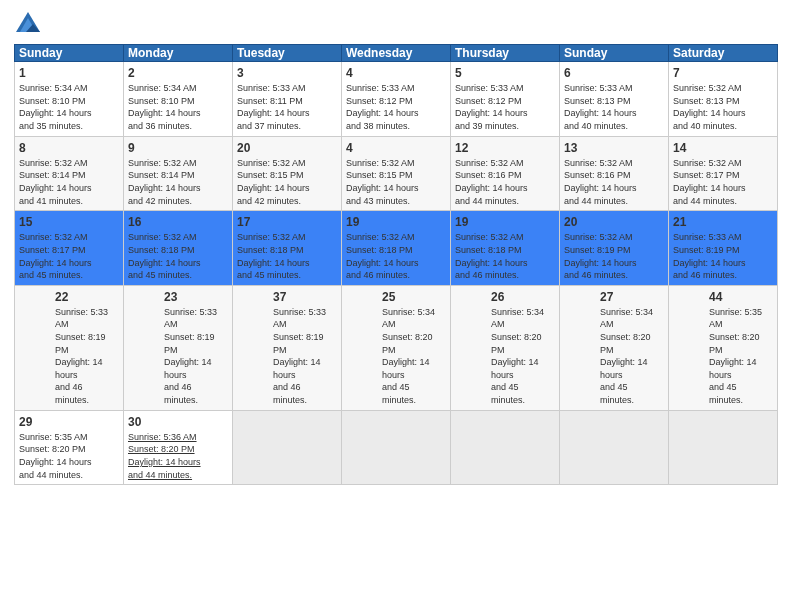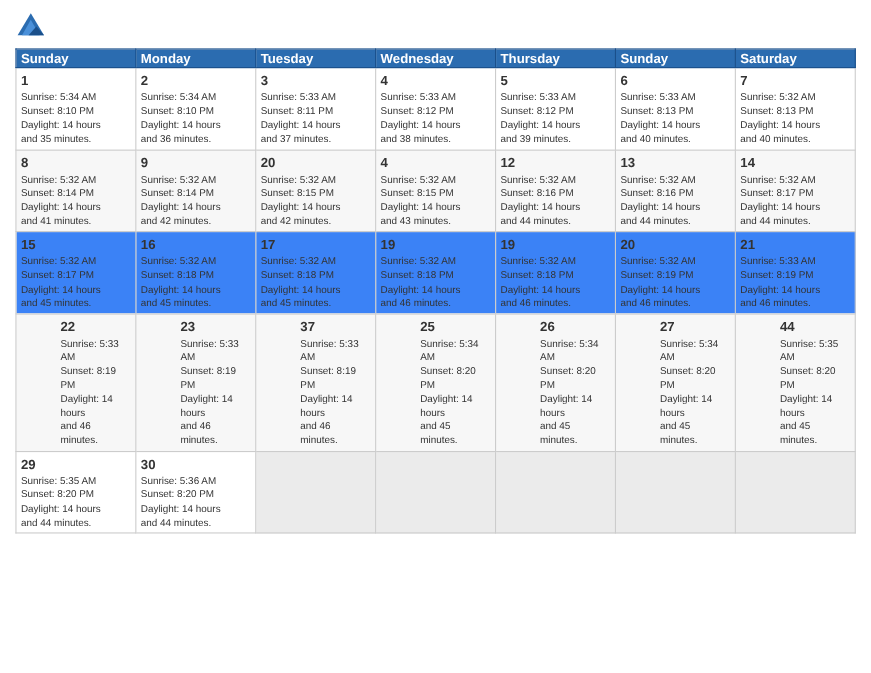--- a/index.html
+++ b/index.html
@@ -349,21 +349,21 @@
         <tr class="row-bg-5">
           <td>
             <span class="day-num">29</span>
             <div class="day-info" style="white-space: pre-line;">Sunrise: 5:35 AM
 Sunset: 8:20 PM
 Daylight: 14 hours
 and 44 minutes.</div>
           </td>
           <td>
             <span class="day-num">30</span>
-            <div class="day-info" style="white-space: pre-line;">Sunrise: 5:36 AM
+            <div class="day-info" style="white-space: pre-line; text-decoration: underline;">Sunrise: 5:36 AM
 Sunset: 8:20 PM
 Daylight: 14 hours
 and 44 minutes.</div>
           </td>
           <td class="empty"></td>
           <td class="empty"></td>
           <td class="empty"></td>
           <td class="empty"></td>
           <td class="empty"></td>
         </tr>

